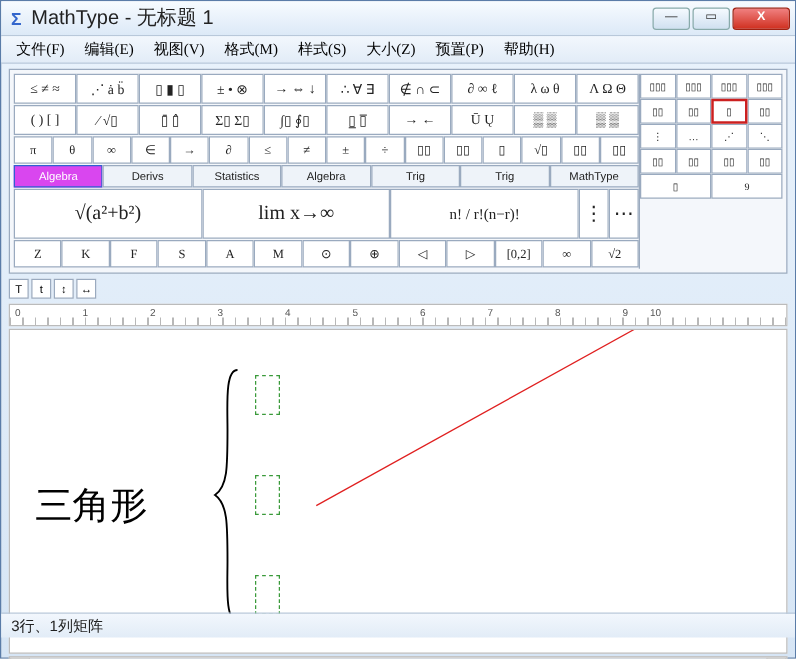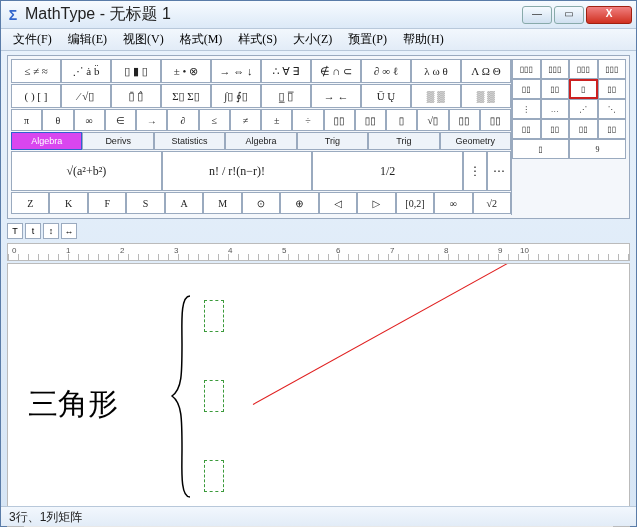--- a/index.html
+++ b/index.html
@@ -93,21 +93,21 @@
     display: flex;
     align-items: center;
     justify-content: center;
     font-size: 11px;
     font-family: "Times New Roman", serif;
     color: #222;
     overflow: hidden;
     white-space: nowrap;
   }
   .tb-btn.small { height: 22px; font-size: 10px; }
-  .tb-btn.big { height: 40px; font-size: 12px; }
+  .tb-btn.big { height: 40px; font-size: 16px; }
   .tb-btn.tab {
     height: 18px;
     font-family: "Segoe UI", Tahoma, sans-serif;
     font-size: 9px;
     background: #eef3f9;
   }
   .tb-btn.tab.active {
     background: #d946ef;
     color: #fff;
     border-color: #3060d0;
@@ -217,21 +217,21 @@
   .hscroll .track { flex:1; }
   
   .statusbar {
     height: 20px;
     background: linear-gradient(#f2f7fd,#e2ecf7);
     border-top: 1px solid #b8c8da;
     font-size: 12px;
     padding: 2px 8px;
     color: #222;
     position:absolute;
-    left:0; right:0; bottom:0;
+    left:0; right:0; bottom:16px;
   }
 </style>
 </head>
 <body>
 
 <div class="window">
 
   <div class="titlebar">
     <span class="app-icon">Σ</span>
     <span class="title-text">MathType - 无标题 1</span>
@@ -302,27 +302,27 @@
           <div class="tb-btn small">▯▯</div>
         </div>
 
         <div class="tb-row">
           <div class="tb-btn tab active">Algebra</div>
           <div class="tb-btn tab">Derivs</div>
           <div class="tb-btn tab">Statistics</div>
           <div class="tb-btn tab">Algebra</div>
           <div class="tb-btn tab">Trig</div>
           <div class="tb-btn tab">Trig</div>
-          <div class="tb-btn tab">Geometry</div>
+          <div class="tb-btn tab">MathType</div>
         </div>
 
         <div class="tb-row">
           <div class="tb-btn big">√(a²+b²)</div>
+          <div class="tb-btn big">lim x→∞</div>
           <div class="tb-btn big" style="font-size:12px">n! / r!(n−r)!</div>
-          <div class="tb-btn big">1/2</div>
           <div class="tb-btn big" style="max-width:24px;flex:0 0 24px">⋮</div>
           <div class="tb-btn big" style="max-width:24px;flex:0 0 24px">⋯</div>
         </div>
 
         <div class="tb-row">
           <div class="tb-btn small">Z</div>
           <div class="tb-btn small">K</div>
           <div class="tb-btn small">F</div>
           <div class="tb-btn small">S</div>
           <div class="tb-btn small">A</div>

